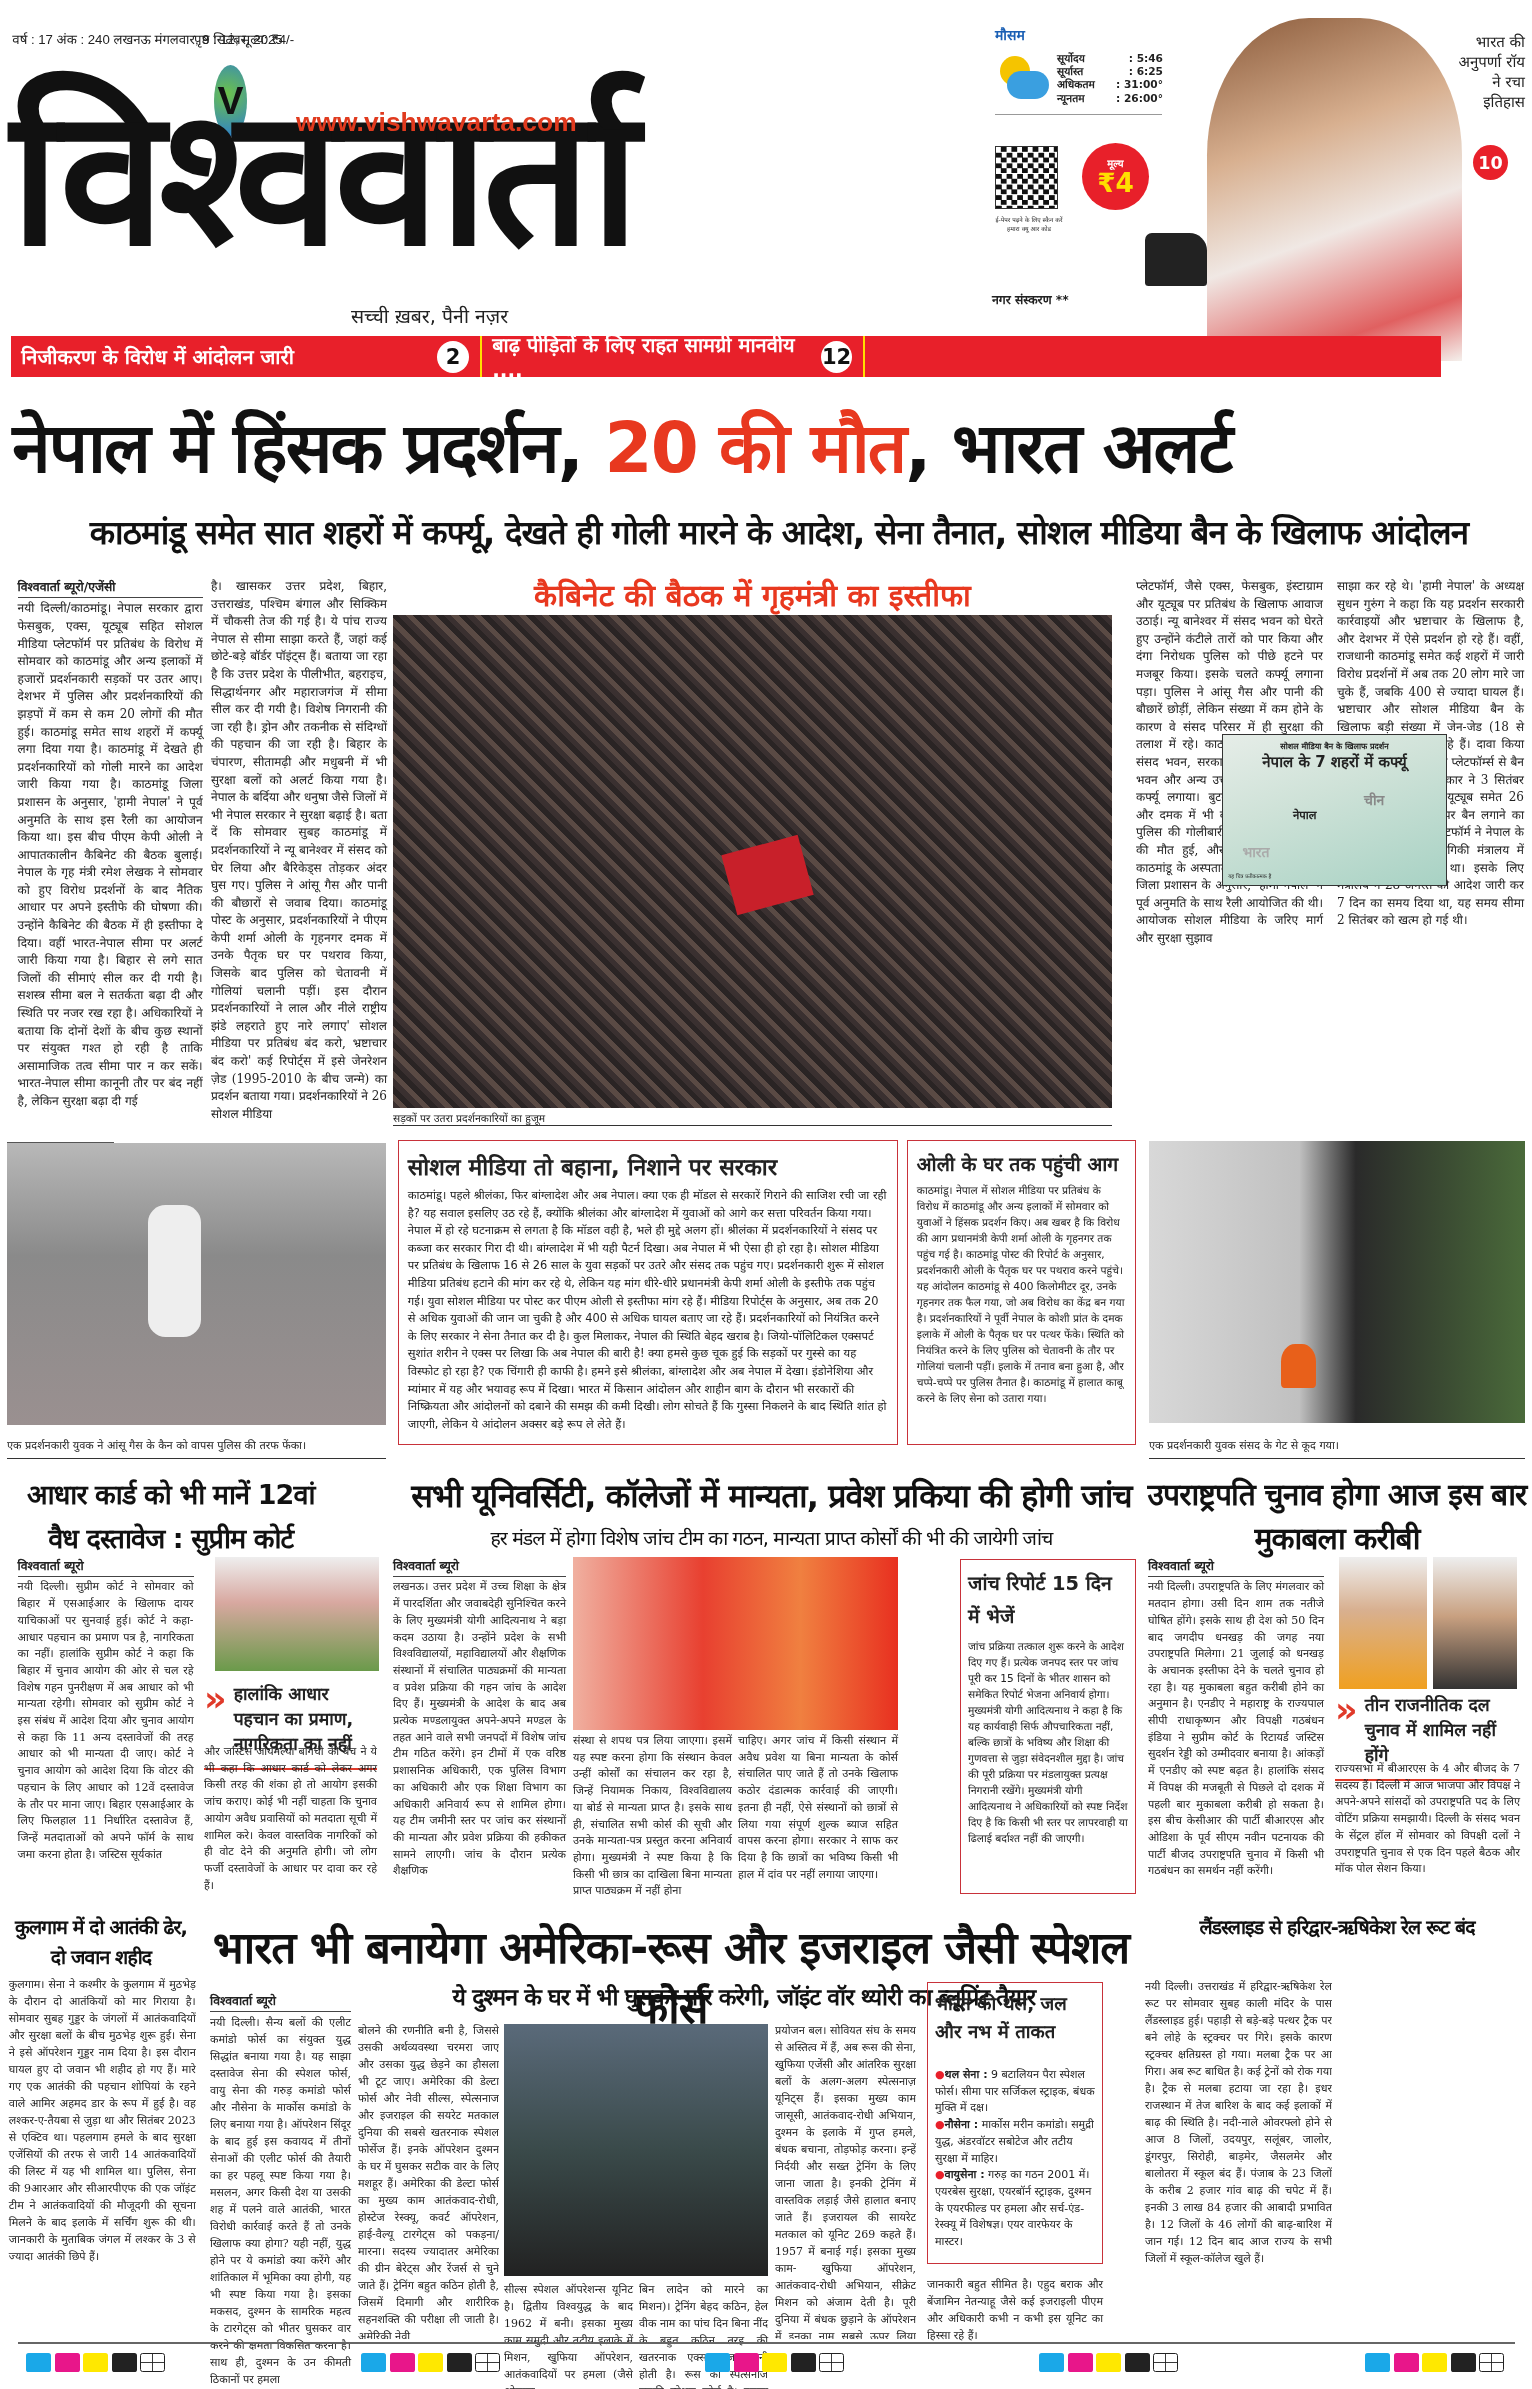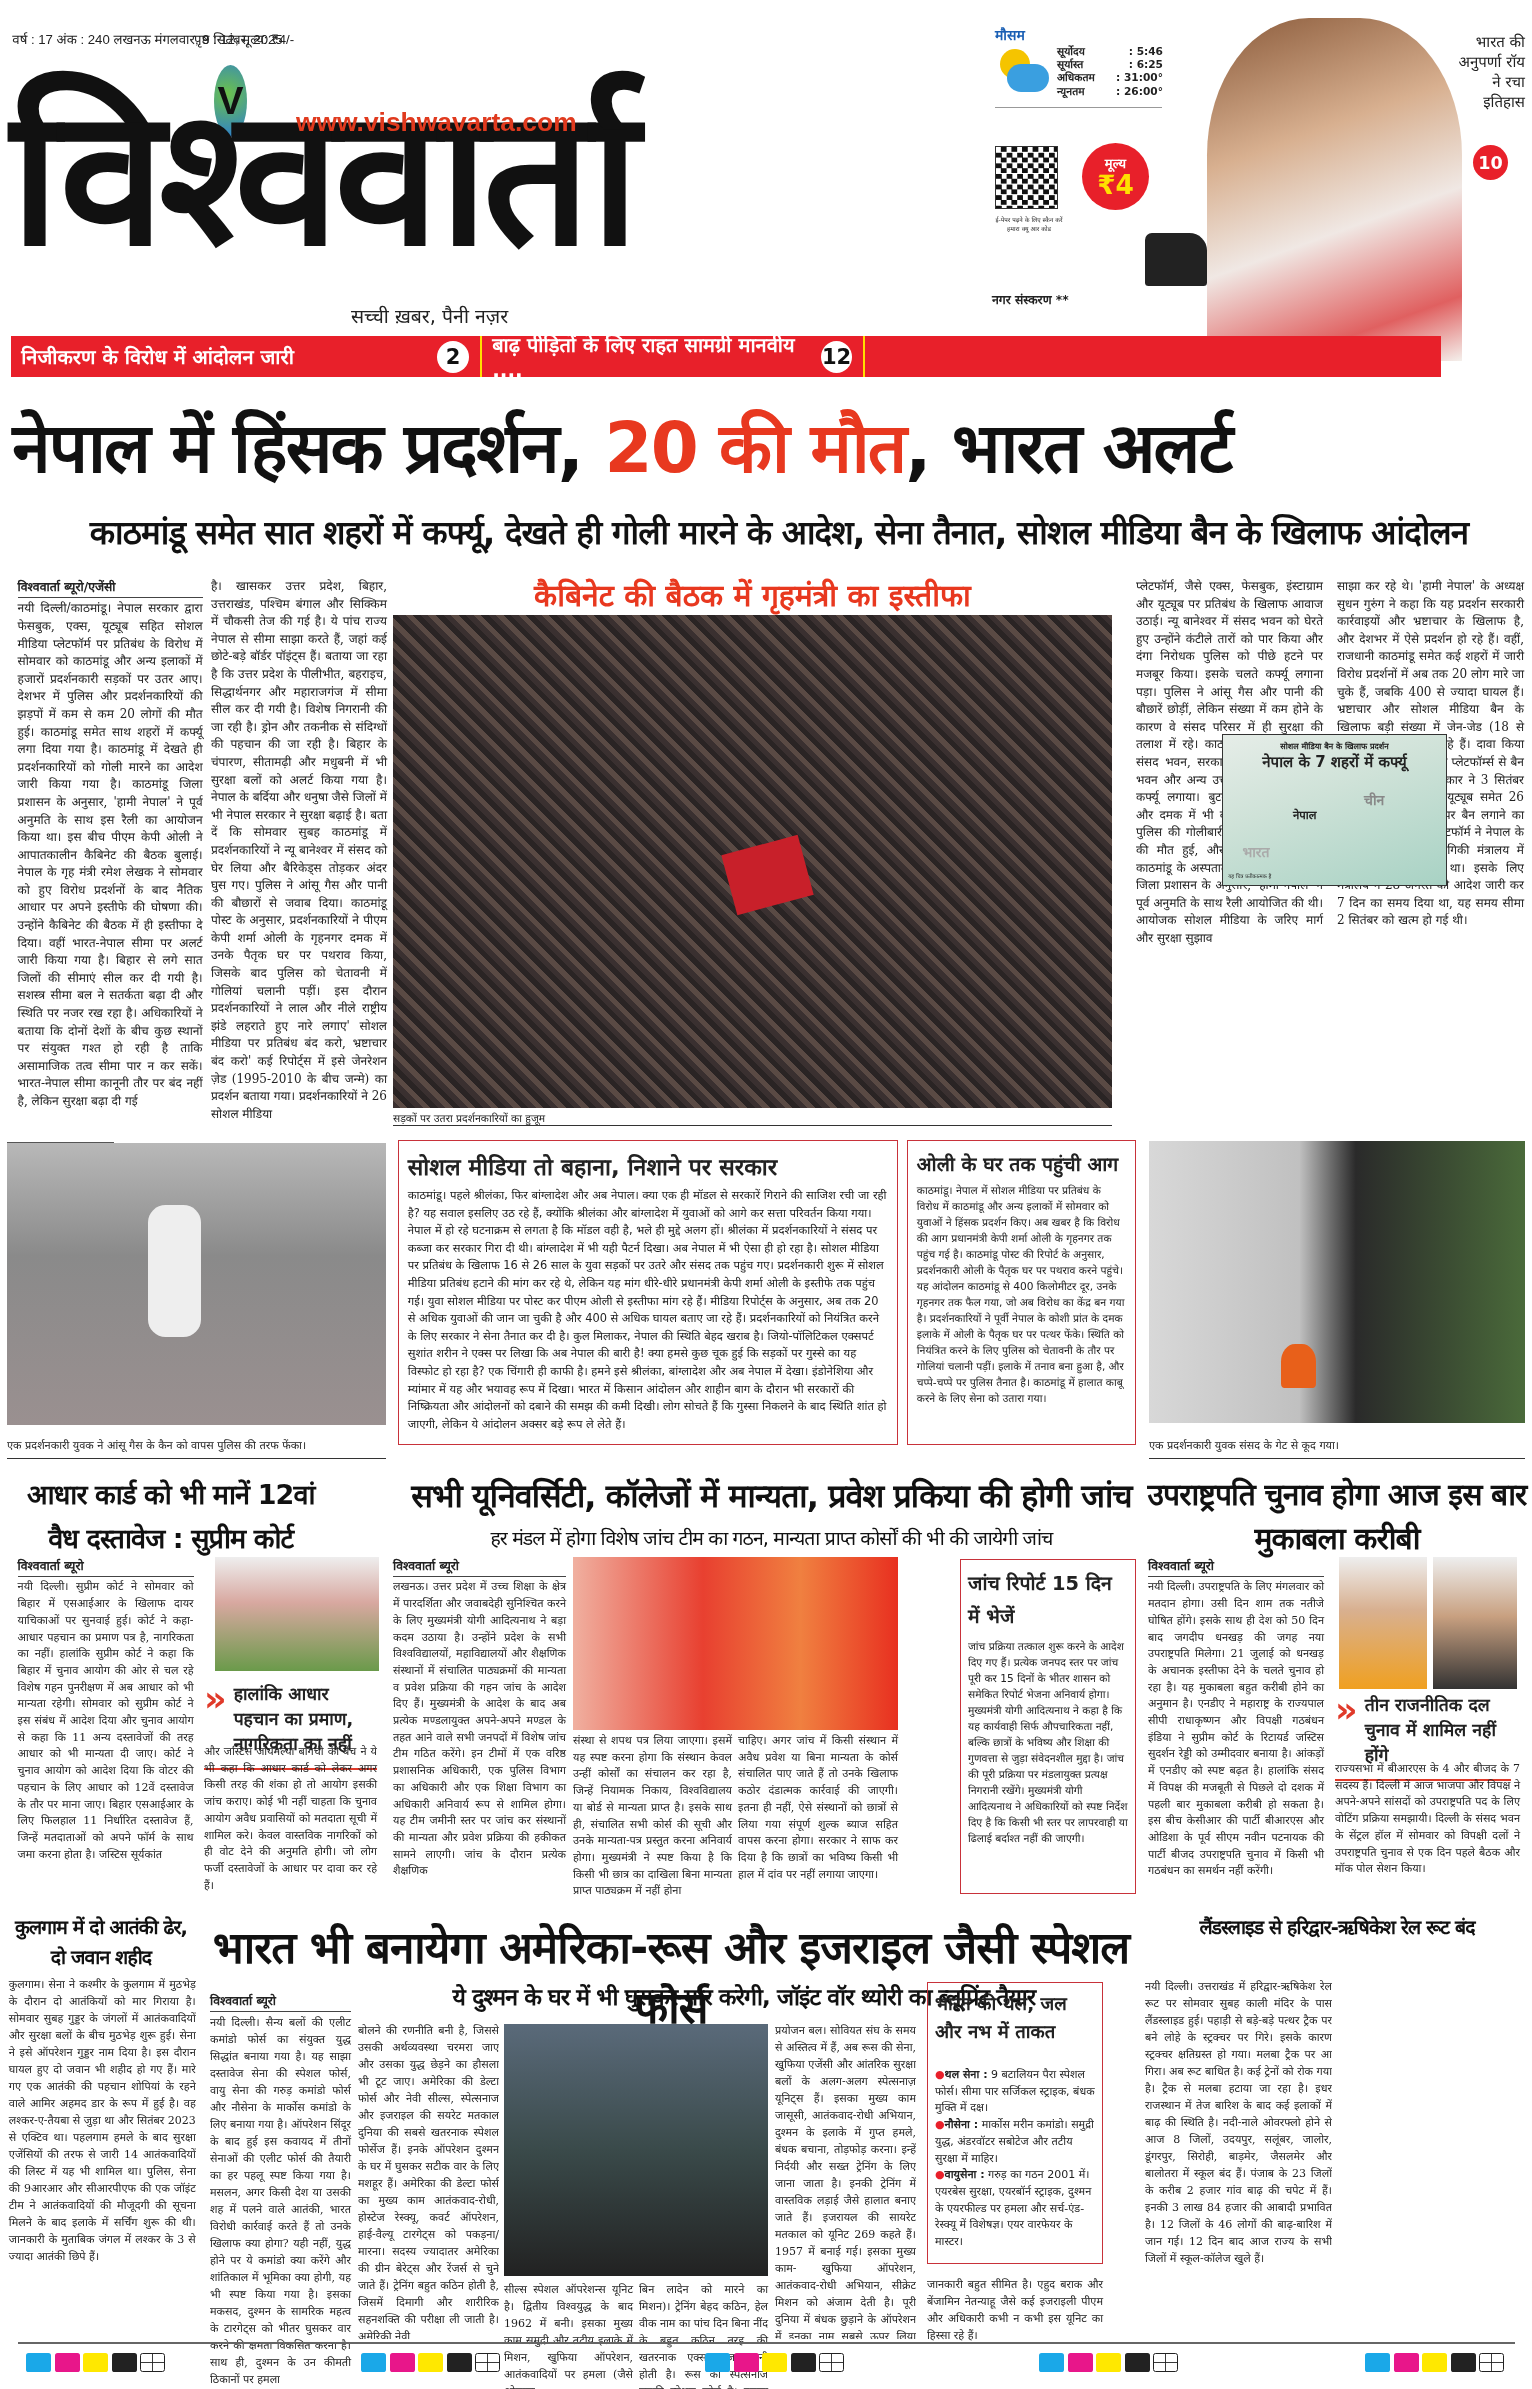--- a/index.html
+++ b/index.html
@@ -38,21 +38,21 @@
 
 <div class="abs" style="left:214px;top:65px;width:33px;height:72px;border-radius:50%;background:radial-gradient(circle at 40% 40%,#6cc24a,#2a7bd4);display:flex;align-items:center;justify-content:center">
   <span style="font-size:39px;font-weight:bold;color:#111;font-family:'Liberation Sans',sans-serif">V</span>
 </div>
 <div class="abs mast" style="left:10.6px;top:84px">विश्ववार्ता</div>
 <div class="abs url" style="left:296px;top:107px">www.vishwavarta.com</div>
 <div class="abs tag" style="left:351px;top:302px">सच्ची ख़बर, पैनी नज़र</div>
 
 <div class="abs" style="left:995px;top:25px;width:176px">
   <div style="color:#1a5fb4;font-weight:bold;font-size:14px">मौसम</div>
-  <div style="display:flex;gap:4px;margin-top:1px">
+  <div style="display:flex;gap:4px;margin-top:8px">
     <div style="width:58px;height:58px;position:relative">
       <div style="position:absolute;left:5.3px;top:3.5px;width:30px;height:30px;border-radius:50%;background:#f5c400"></div>
       <div style="position:absolute;left:12.3px;top:19.4px;width:42px;height:28px;border-radius:16px;background:#3a9fe0"></div>
     </div>
     <div style="font-size:10.6px;line-height:13.2px;font-weight:bold">
       <div style="display:flex;width:106px;justify-content:space-between">
           <span>सूर्योदय</span>
           <span>: 5:46</span>
         </div>
       <div style="display:flex;width:106px;justify-content:space-between">
@@ -67,21 +67,21 @@
           <span>न्यूनतम</span>
           <span>: 26:00°</span>
         </div>
     </div>
   </div>
   <div style="border-top:1.8px solid #999;margin-top:3.5px;width:167px"></div>
 </div>
 <div class="abs" style="left:995px;top:146px;width:63px;height:63px;border:0.9px solid #333;background:repeating-conic-gradient(#111 0 25%,#fff 0 50%) 0 0/10.6px 10.6px"></div>
 <div class="abs" style="left:992px;top:215px;width:74px;font-size:6.2px;text-align:center">ई-पेपर पढ़ने के लिए स्कैन करें हमारा क्यू आर कोड</div>
 <div class="abs" style="left:1082px;top:143px;width:67px;height:67px;border-radius:50%;background:#e8202a;display:flex;flex-direction:column;align-items:center;justify-content:center">
-  <span style="color:#fff;font-size:13px;font-weight:bold">मूल्य</span>
+  <span style="color:#fff;font-size:10px;font-weight:bold">मूल्य</span>
   <span style="color:#ffe000;font-size:26.4px;font-weight:bold;line-height:26.4px">₹4</span>
 </div>
 <div class="abs" style="left:992px;top:291px;font-size:12.3px;font-weight:bold">नगर संस्करण  **</div>
 
 <div class="abs" style="left:1207px;top:17.6px;width:255px;height:343px;background:linear-gradient(160deg,#8a5a3a 0%,#d8b090 35%,#f0e8e4 60%,#e06060 85%,#f4f0ec 100%);border-radius:40% 40% 0 0"></div>
 <div class="abs" style="left:1145px;top:233px;width:62px;height:53px;background:#222;border-radius:7px 17.6px 3.5px 3.5px"></div>
 <div class="abs" style="left:1453px;top:32px;width:72px;font-size:15px;line-height:20px;text-align:right">भारत की अनुपर्णा रॉय ने रचा इतिहास</div>
 <div class="abs" style="left:1473px;top:145px;width:35px;height:35px;border-radius:50%;background:#e8202a;color:#fff;font-size:17.6px;font-weight:bold;display:flex;align-items:center;justify-content:center">10</div>
 
 <div class="abs redbar" style="left:10.6px;top:336px;width:1430px">

